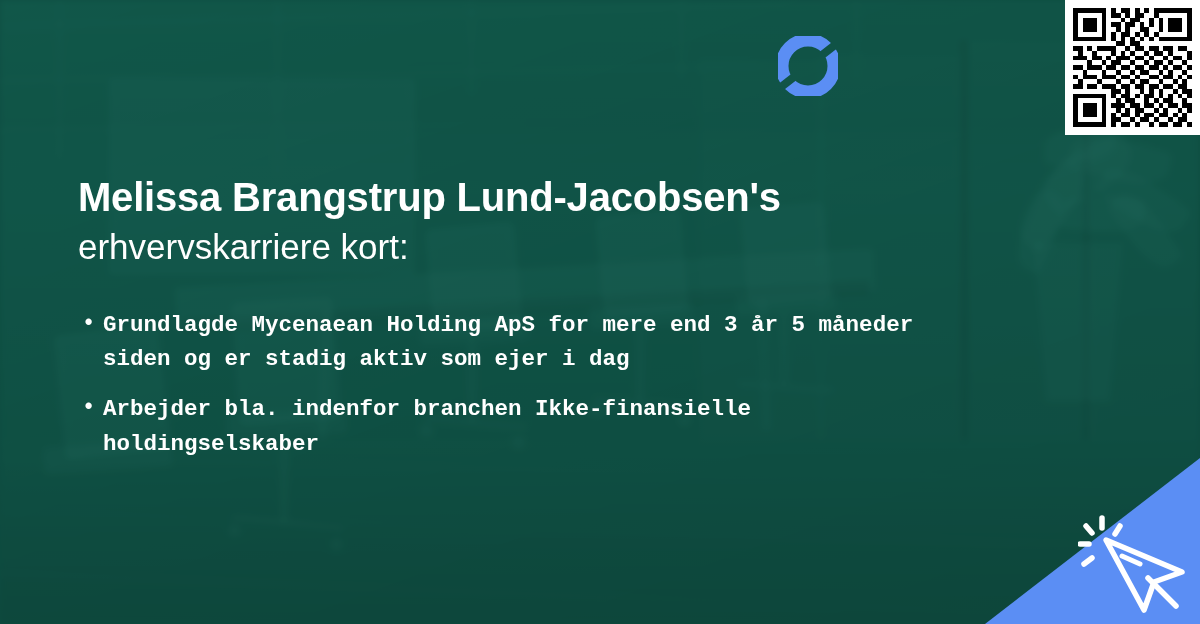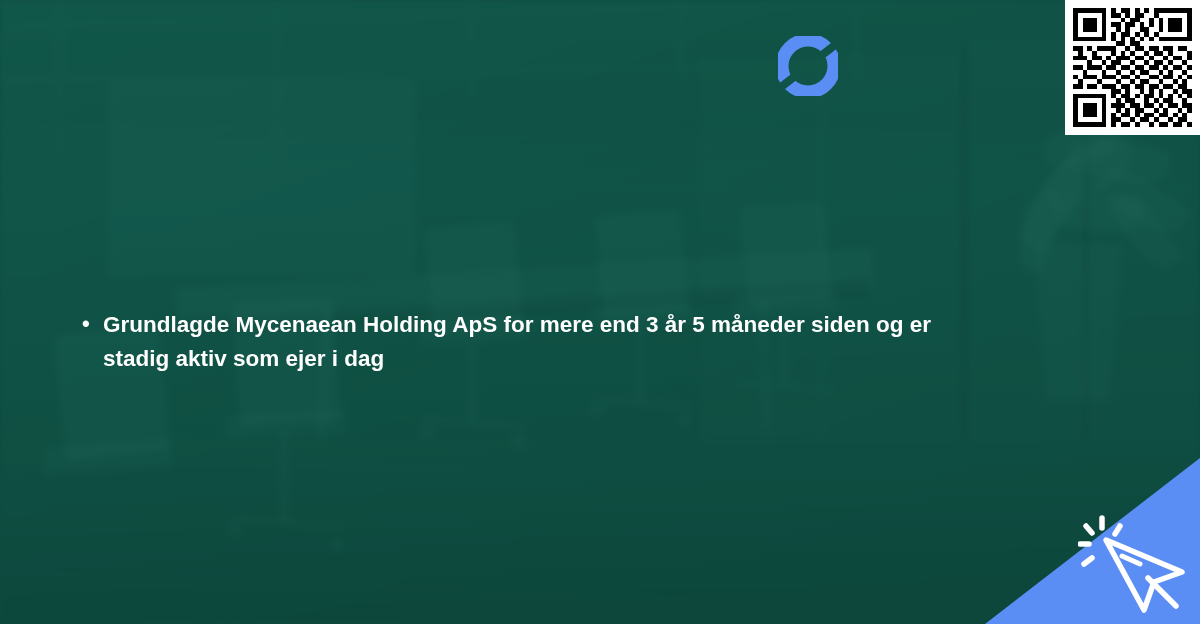--- a/index.html
+++ b/index.html
@@ -197,20 +197,21 @@
   }
 
   .bullets {
     position: absolute;
     left: 80px;
     top: 308px;
     width: 900px;
     list-style: none;
     margin: 0;
     padding: 0;
+    font-family: Liberation Mono, monospace;
   }
   .bullets li {
     position: relative;
     color: #ffffff;
     font-size: 22.5px;
     font-weight: 600;
     line-height: 1.52;
     padding-left: 23px;
     margin-bottom: 16px;
   }
@@ -1012,24 +1013,27 @@
           <i></i>
           <i style="background: rgb(255, 255, 255);"></i>
           <i></i>
           <i></i>
           <i style="background: rgb(255, 255, 255);"></i>
           <i></i>
         </div>
     </div>
 
     <h1 class="headline">
+      <span class="l1">Melissa Brangstrup Lund-Jacobsen's</span>
+      <span class="l2">erhvervskarriere kort:</span>
     </h1>
 
     <ul class="bullets" id="bullet-list">
         <li>Grundlagde Mycenaean Holding ApS for mere end 3 år 5 måneder siden og er stadig aktiv som ejer i dag</li>
+        <li>Arbejder bla. indenfor branchen Ikke-finansielle holdingselskaber</li>
       </ul>
 
   </div>
 
   <div class="corner">
     <div class="corner-tri"></div>
     <svg class="cursor-svg" viewBox="0 0 112 104">
       <g fill="none" stroke="#ffffff" stroke-width="5.5" stroke-linecap="round" stroke-linejoin="round">
         <path d="M28 28 L66 98 L76 70 L104 60 Z"></path>
         <path d="M70 66 L98 94"></path>

